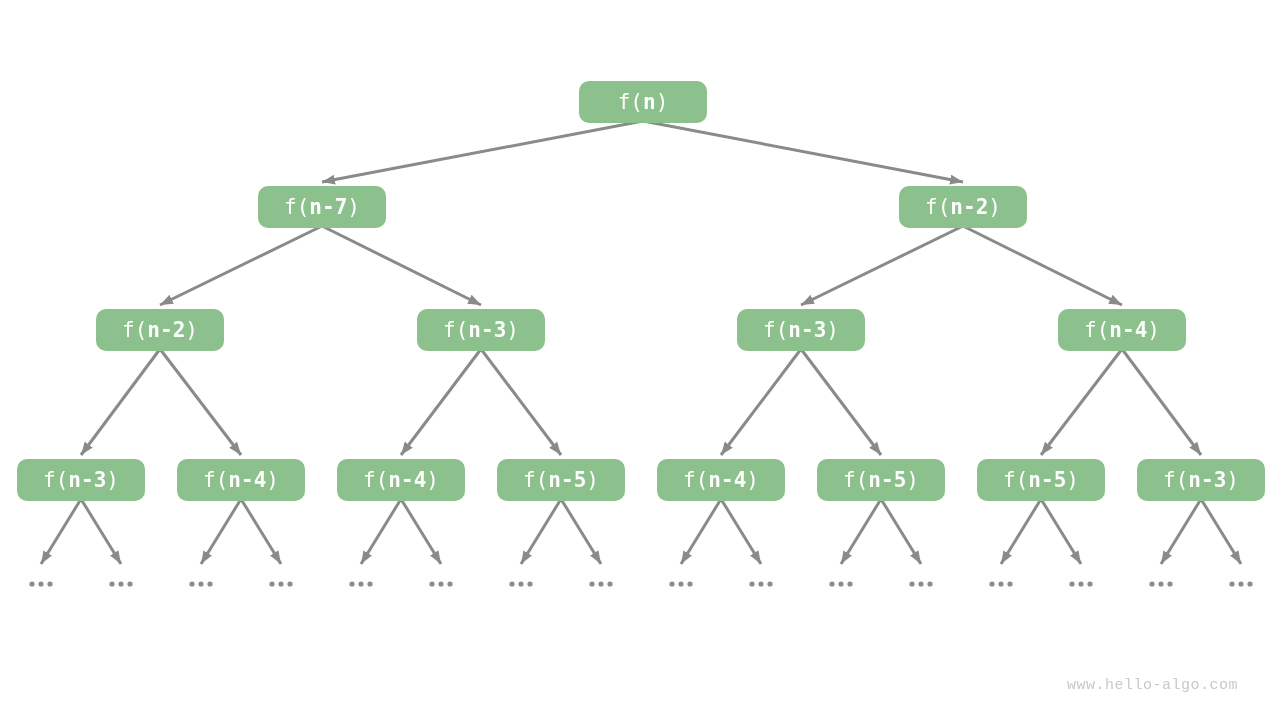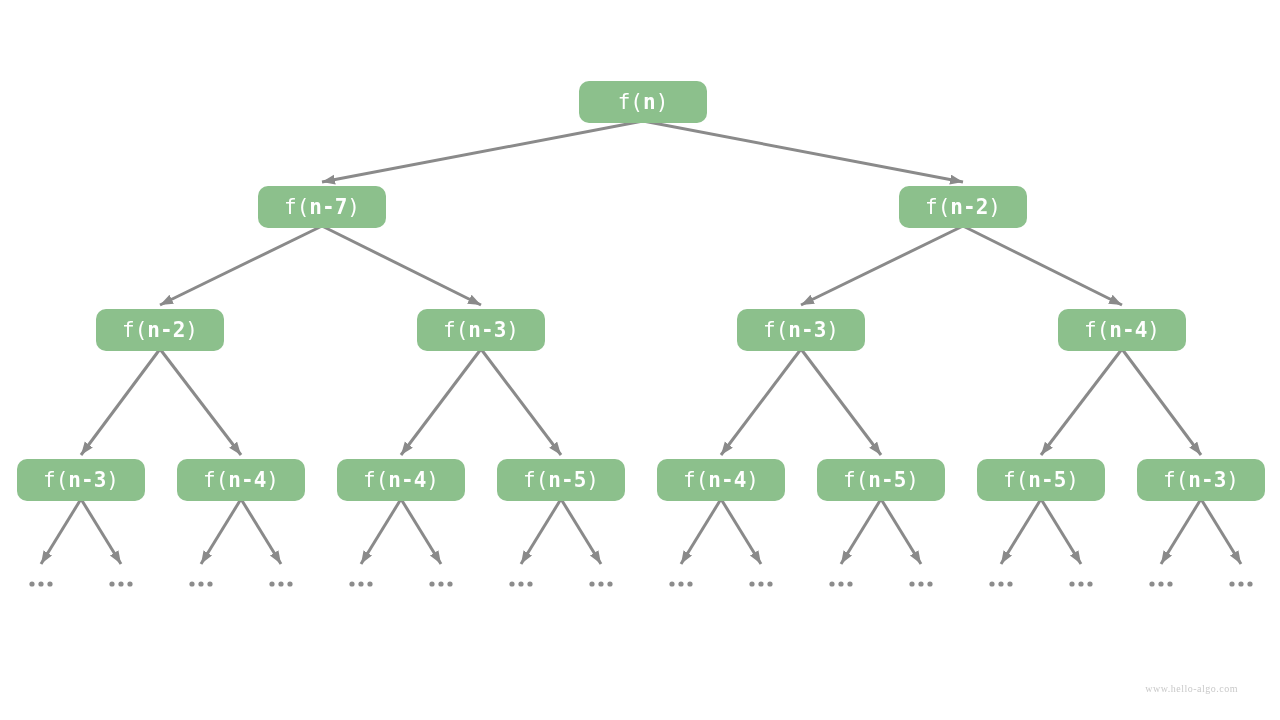--- a/index.html
+++ b/index.html
@@ -47,24 +47,24 @@
     font-size: 21px;
     line-height: 1;
     white-space: pre;
   }
   .tree-node .arg { font-weight: 700; }
   .tree-node .reg { font-weight: 400; }
   .watermark {
     position: absolute;
     right: 42px;
     bottom: 26px;
-    font-size: 10px;
+    font-size: 15px;
     letter-spacing: 0.5px;
     color: var(--wm, #c9c9c9);
-    font-family: Liberation Serif, serif;
+    font-family: Liberation Mono, monospace;
   }
 </style>
 </head>
 <body>
 
 <div class="stage">
 
   <svg class="edge-layer" viewBox="0 0 1280 720" xmlns="http://www.w3.org/2000/svg">
     <defs>
       <marker id="arrowhead" markerUnits="userSpaceOnUse" markerWidth="14" markerHeight="12" refX="13" refY="5" orient="auto">

